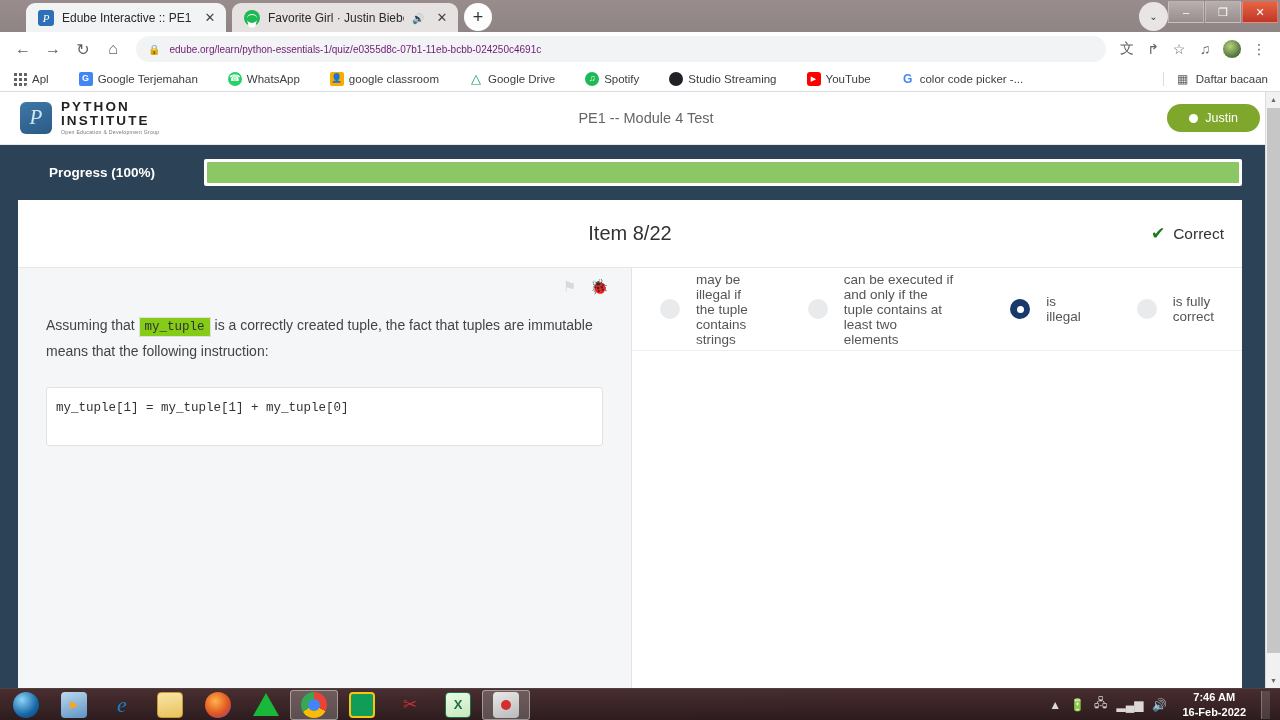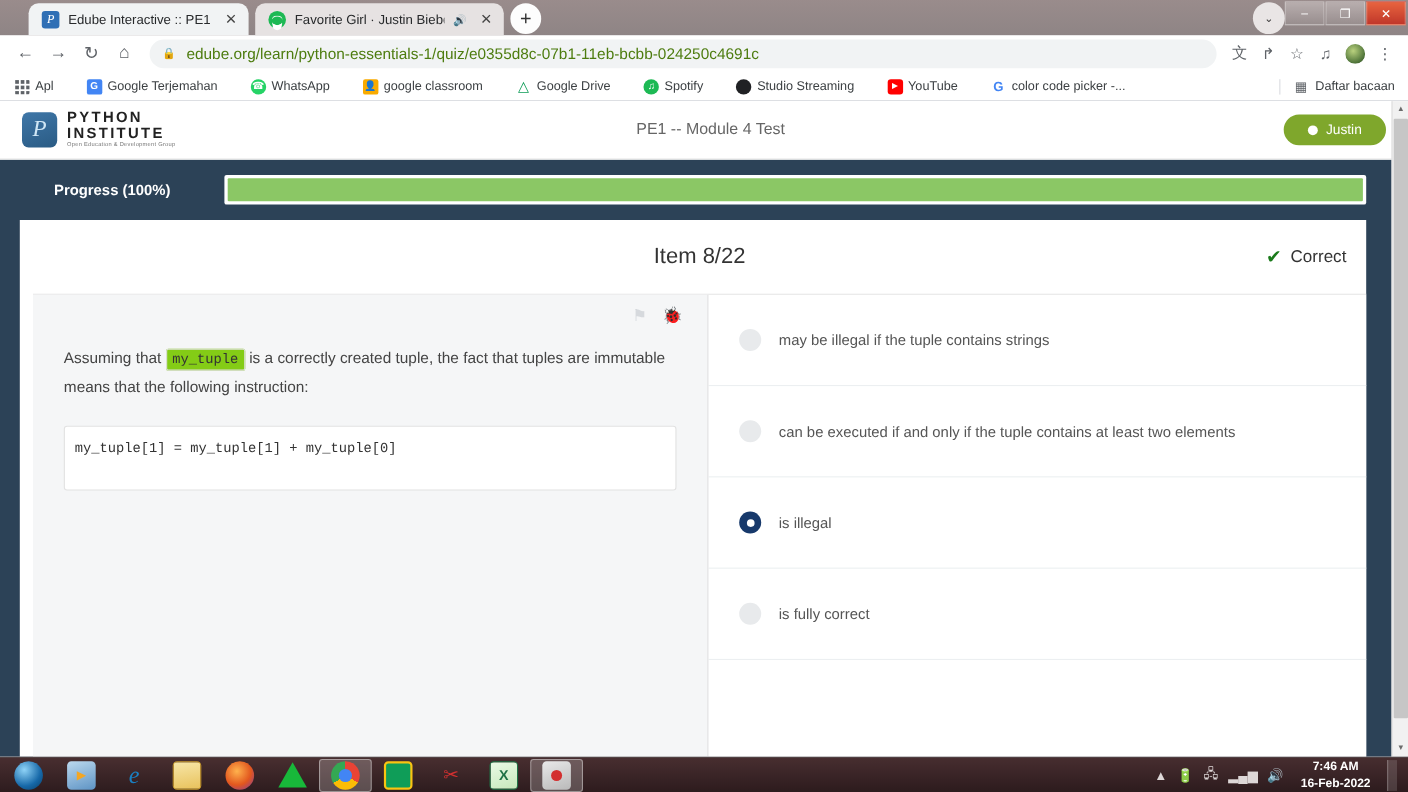--- a/index.html
+++ b/index.html
@@ -100,21 +100,21 @@
     width: 30px; height: 30px; flex: none;
     display: flex; align-items: center; justify-content: center;
     color: #5f6368; font-size: 16px;
   }
   #omnibox {
     flex: 1; height: 26px; margin: 0 8px; background: #f1f3f4;
     border-radius: 13px; display: flex; align-items: center;
     padding: 0 12px; gap: 9px; overflow: hidden;
   }
   #lock-icon { font-size: 10px; color: #5f6368; }
-  #url { font-size: 14px; color: #4d7c0f; white-space: nowrap; }
+  #url { font-size: 10px; color: #701a75; white-space: nowrap; }
   .navicon {
     width: 26px; height: 26px; flex: none;
     display: flex; align-items: center; justify-content: center;
     color: #5f6368; font-size: 14px;
   }
   #avatar {
     width: 20px; height: 20px; border-radius: 50%; flex: none;
     background: radial-gradient(circle at 40% 35%, #b9d17e, #4d7238 70%, #2b4020);
     border: 1.5px solid #fff; margin: 0 4px;
   }
@@ -195,21 +195,21 @@
   #progress-track {
     flex: 1; height: 27px; background: #fff; border-radius: 2px; padding: 3px;
   }
   #progress-fill { height: 100%; width: 100%; background: #8bc765; border-radius: 1px; }
 
   
   #quiz-outer {
     background: #2c4257; padding: 0 38px 0 18px; height: 488px;
   }
   #quiz-card {
-    background: #fff; height: 100%; display: flex; flex-direction: column; padding-left: 12px;
+    background: #fff; height: 100%; display: flex; flex-direction: column;
   }
   #item-bar {
     height: 68px; display: flex; align-items: center; position: relative;
     border-bottom: 1px solid #e6e6e6; padding: 0 18px;
   }
   #item-label {
     position: absolute; left: 0; right: 0; text-align: center;
     font-size: 20px; color: #333;
   }
   #correct-flag {
@@ -235,21 +235,21 @@
     background: #84cc16; border: 1px solid #e0e0e0; border-radius: 2px;
     padding: 2px 5px; color: #333;
   }
   #code-block {
     margin-top: 24px; background: #fff; border: 1px solid #e2e2e2;
     border-radius: 3px; padding: 13px 9px 30px 9px;
     font-family: "Liberation Mono", monospace; font-size: 12.5px; color: #333;
   }
 
   
-  #options-pane { flex: 1; display: flex; flex-direction: column; background: #fff; }
+  #options-pane { flex: 1; display: flex; flex-direction: row; background: #fff; }
   .option {
     height: 83px; display: flex; align-items: center; gap: 16px;
     padding: 0 28px; border-bottom: 1px solid #eceff1;
     font-size: 13.5px; color: #555;
   }
   .radio {
     width: 20px; height: 20px; border-radius: 50%; flex: none;
     background: #e8eaec;
   }
   .radio.selected {

